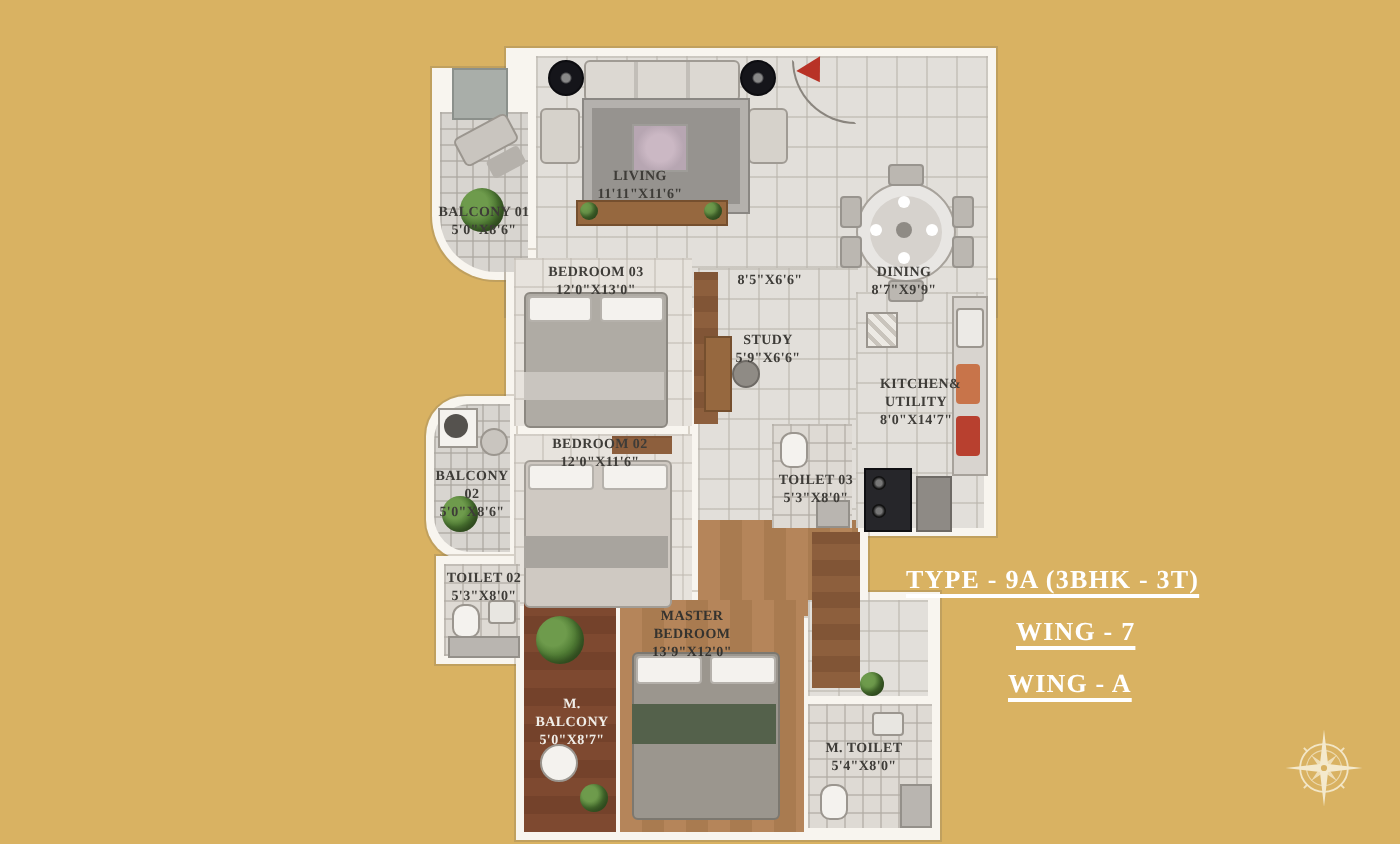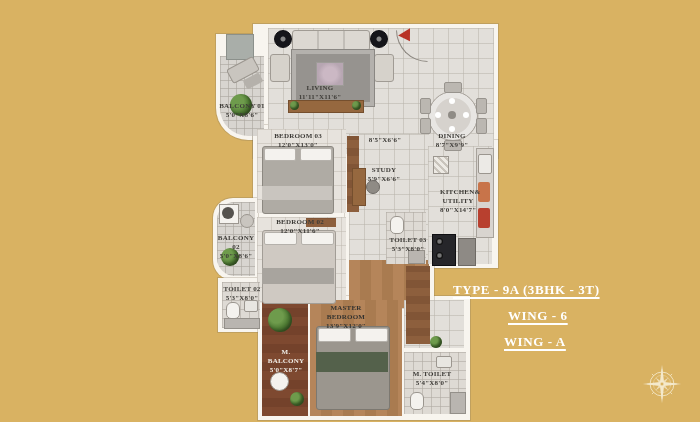--- a/index.html
+++ b/index.html
@@ -186,21 +186,21 @@
     <span>M. BALCONY</span><br>
     <span>5'0"X8'7"</span></div>
   <div class="rlabel" style="left:316px;top:304px;width:60px;color:#35332F">
     <span>MASTER BEDROOM</span><br>
     <span>13'9"X12'0"</span></div>
   <div class="rlabel" style="left:408px;top:370px;width:48px">
     <span>M. TOILET</span><br>
     <span>5'4"X8'0"</span></div>
 
   <div class="annot" style="left:453px;top:282px;font-size:13px">TYPE - 9A (3BHK - 3T)</div>
-  <div class="annot" style="left:508px;top:308px;font-size:13px">WING -  6</div>
+  <div class="annot" style="left:508px;top:308px;font-size:13px">WING -  7</div>
   <div class="annot" style="left:504px;top:334px;font-size:13px">WING -  A</div>
 
   <svg class="abs" style="left:640px;top:362px" width="44" height="44" viewBox="0 0 48 48">
     <g stroke="#F4E9CC" fill="none" opacity="0.95">
       <circle cx="24" cy="24" r="13" stroke-width="1"></circle>
       <circle cx="24" cy="24" r="9.5" stroke-width="0.6" opacity="0.75"></circle>
     </g>
     <g stroke="#F4E9CC" stroke-width="1" opacity="0.9">
       <line x1="24" y1="8" x2="24" y2="11"></line>
         <line x1="24" y1="37" x2="24" y2="40"></line>

